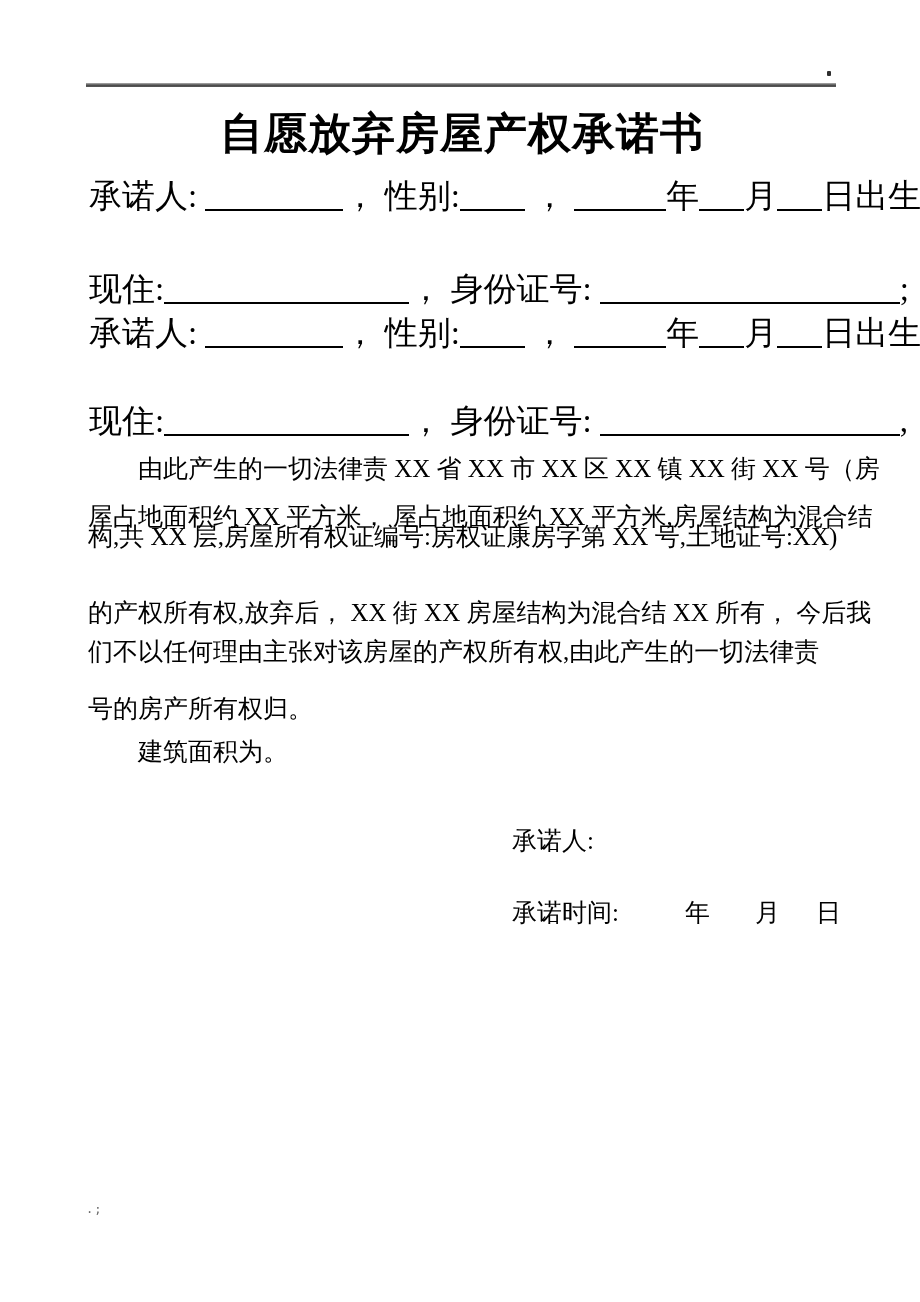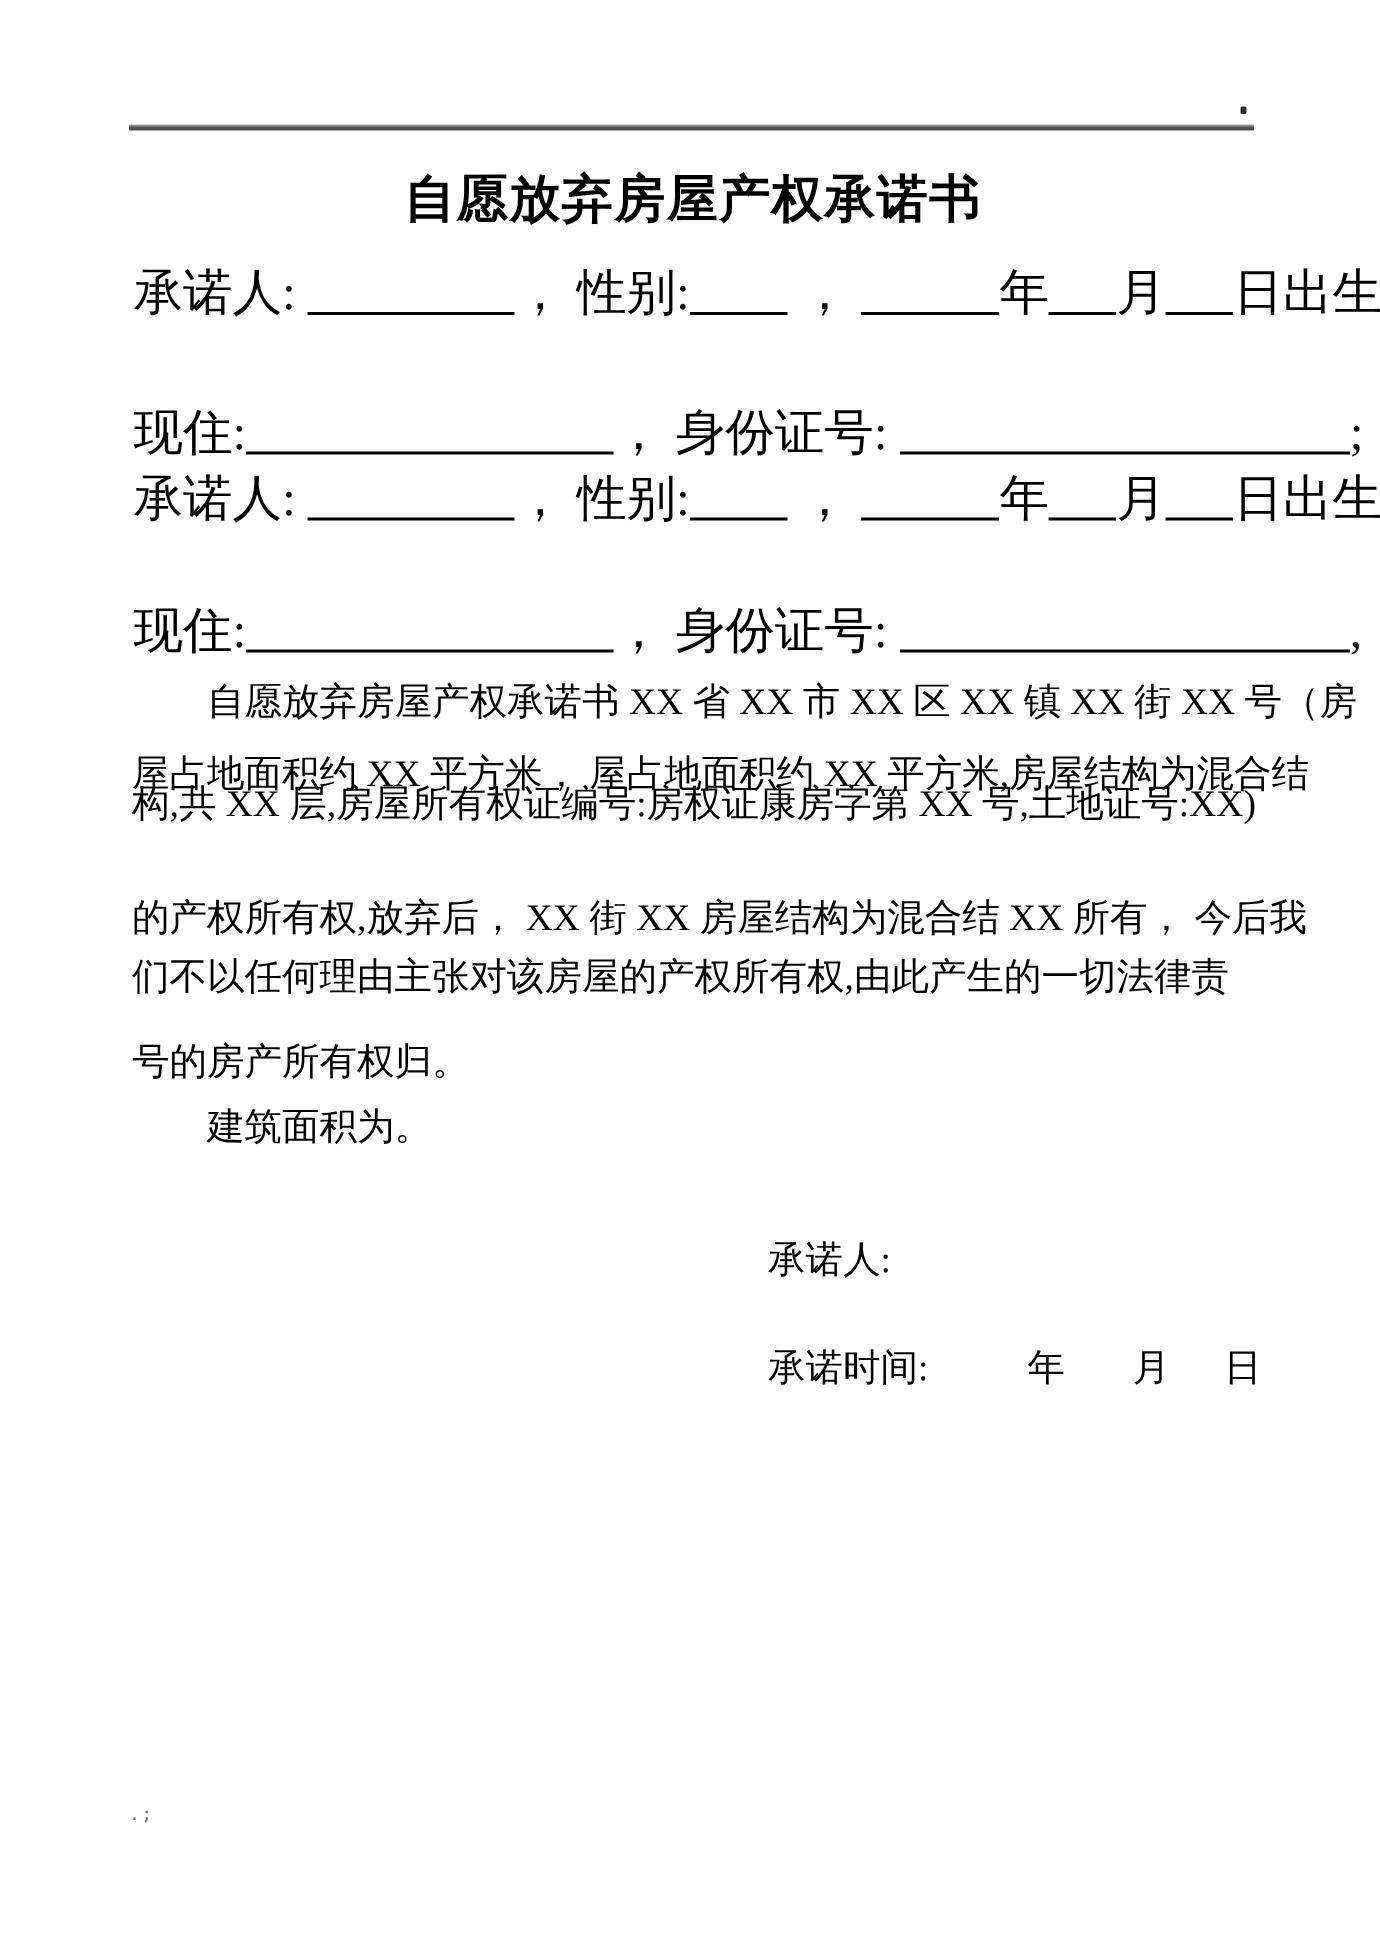--- a/index.html
+++ b/index.html
@@ -18,21 +18,21 @@
     background:linear-gradient(180deg,#b2b2b2 0%,#4a4a4a 55%,#575757 100%);
   }
   .top-dot {
     position:absolute; left:827px; top:71px;
     width:4px; height:5px; background:#2e2e2e; border-radius:1px;
   }
   .title {
     position:absolute; left:88px; top:105px; width:748px;
     text-align:center;
     font-family:"Liberation Sans","DejaVu Sans",sans-serif;
-    font-weight:700; font-size:34px; line-height:56px;
+    font-weight:700; font-size:43px; line-height:56px;
     letter-spacing:1px;
   }
   .form-line {
     position:absolute; left:89px; width:770px;
     font-size:33px; line-height:48px; white-space:nowrap;
   }
   .blank {
     display:inline-block; height:2px;
     border-bottom:2px solid #000;
     vertical-align:-4px;
@@ -64,21 +64,21 @@
   <div class="top-rule"></div>
   <div class="top-dot"></div>
   <div class="title">自愿放弃房屋产权承诺书</div>
   <div id="form-lines">
       <div class="form-line" style="top: 172px;"><span>承诺人: </span><span class="blank" style="width: 138px;"></span><span>， 性别:</span><span class="blank" style="width: 65px;"></span><span> ， </span><span class="blank" style="width: 92px;"></span><span>年</span><span class="blank" style="width: 45px;"></span><span>月</span><span class="blank" style="width: 45px;"></span><span>日出生,</span></div>
       <div class="form-line" style="top: 265px;"><span>现住:</span><span class="blank" style="width: 245px;"></span><span>， 身份证号: </span><span class="blank" style="width: 300px;"></span><span>;</span></div>
       <div class="form-line" style="top: 309px;"><span>承诺人: </span><span class="blank" style="width: 138px;"></span><span>， 性别:</span><span class="blank" style="width: 65px;"></span><span> ， </span><span class="blank" style="width: 92px;"></span><span>年</span><span class="blank" style="width: 45px;"></span><span>月</span><span class="blank" style="width: 45px;"></span><span>日出生,</span></div>
       <div class="form-line" style="top: 397px;"><span>现住:</span><span class="blank" style="width: 245px;"></span><span>， 身份证号: </span><span class="blank" style="width: 300px;"></span><span>,</span></div>
     </div>
   <div id="paragraph">
-      <div class="para-line indent" style="top: 445px;">自愿放弃房屋产权承诺书 XX 省 XX 市 XX 区 XX 镇 XX 街 XX 号（房</div>
+      <div class="para-line indent" style="top: 445px;">由此产生的一切法律责 XX 省 XX 市 XX 区 XX 镇 XX 街 XX 号（房</div>
       <div class="para-line" style="top: 493px;">屋占地面积约 XX 平方米， 屋占地面积约 XX 平方米,房屋结构为混合结</div>
       <div class="para-line" style="top: 513px;">构,共 XX 层,房屋所有权证编号:房权证康房字第 XX 号,土地证号:XX)</div>
       <div class="para-line" style="top: 589px;">的产权所有权,放弃后， XX 街 XX 房屋结构为混合结 XX 所有， 今后我</div>
       <div class="para-line" style="top: 628px;">们不以任何理由主张对该房屋的产权所有权,由此产生的一切法律责</div>
       <div class="para-line" style="top: 685px;">号的房产所有权归。</div>
     </div>
   <div class="para-line indent closing">建筑面积为。</div>
   <div class="sig-line sig-name">承诺人:</div>
   <div class="sig-line sig-date"><span>承诺时间:</span><span class="gap" style="width: 66px;"></span><span>年</span><span class="gap" style="width: 45px;"></span><span>月</span><span class="gap" style="width: 36px;"></span><span>日</span></div>
   <div class="bottom-mark">.;</div>

